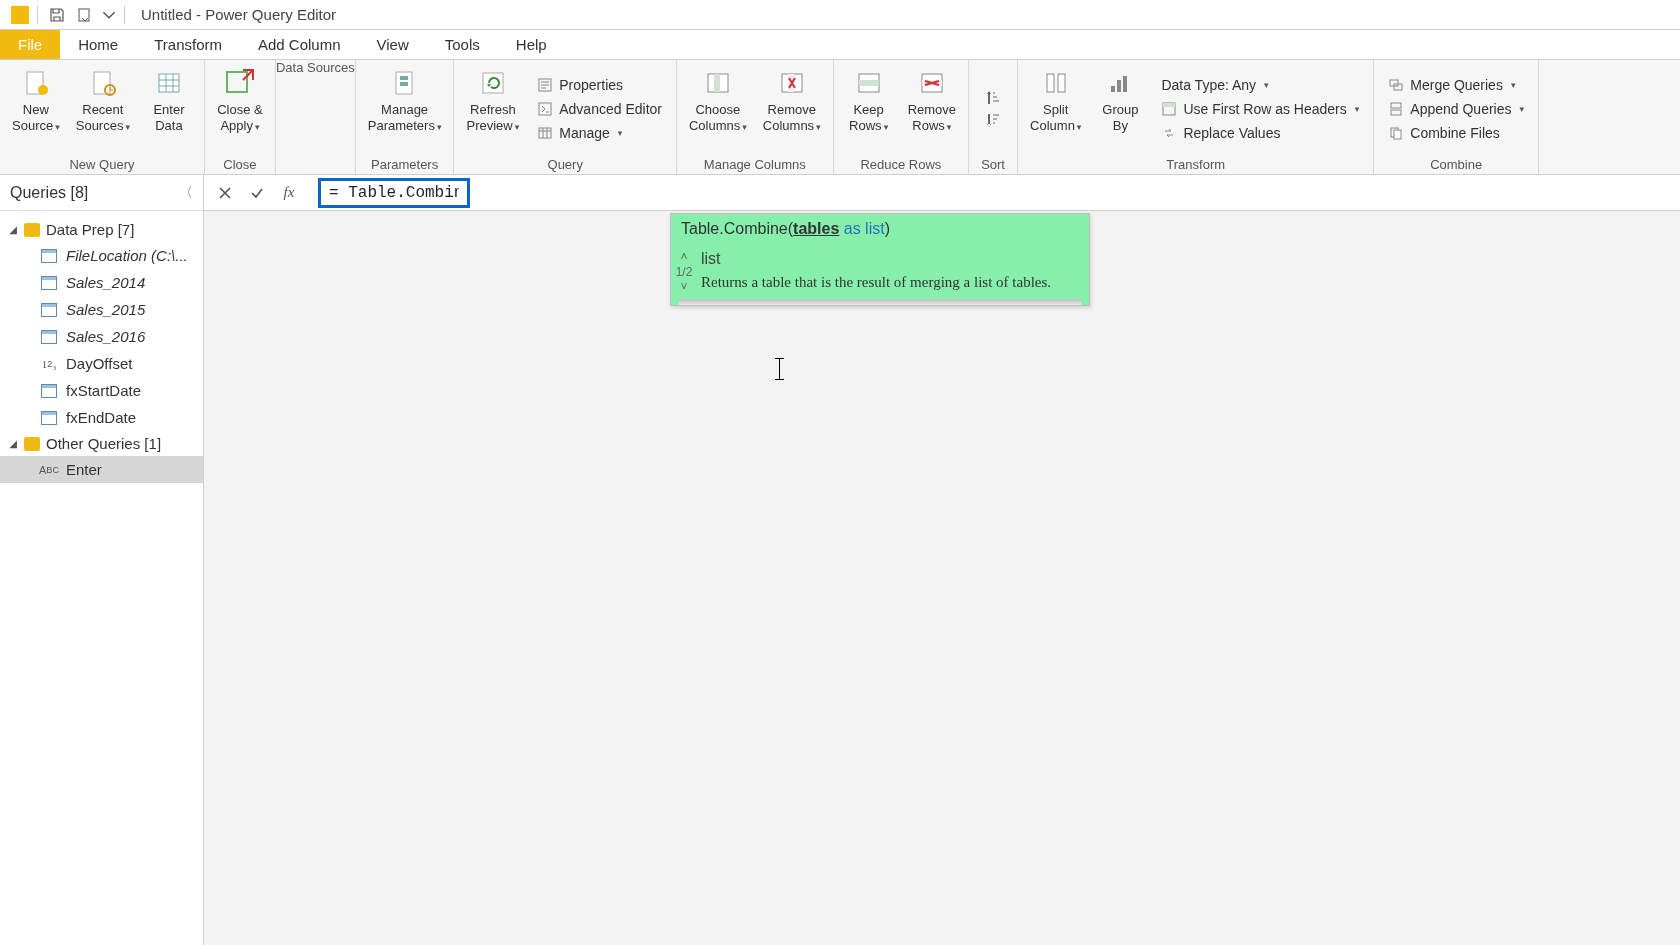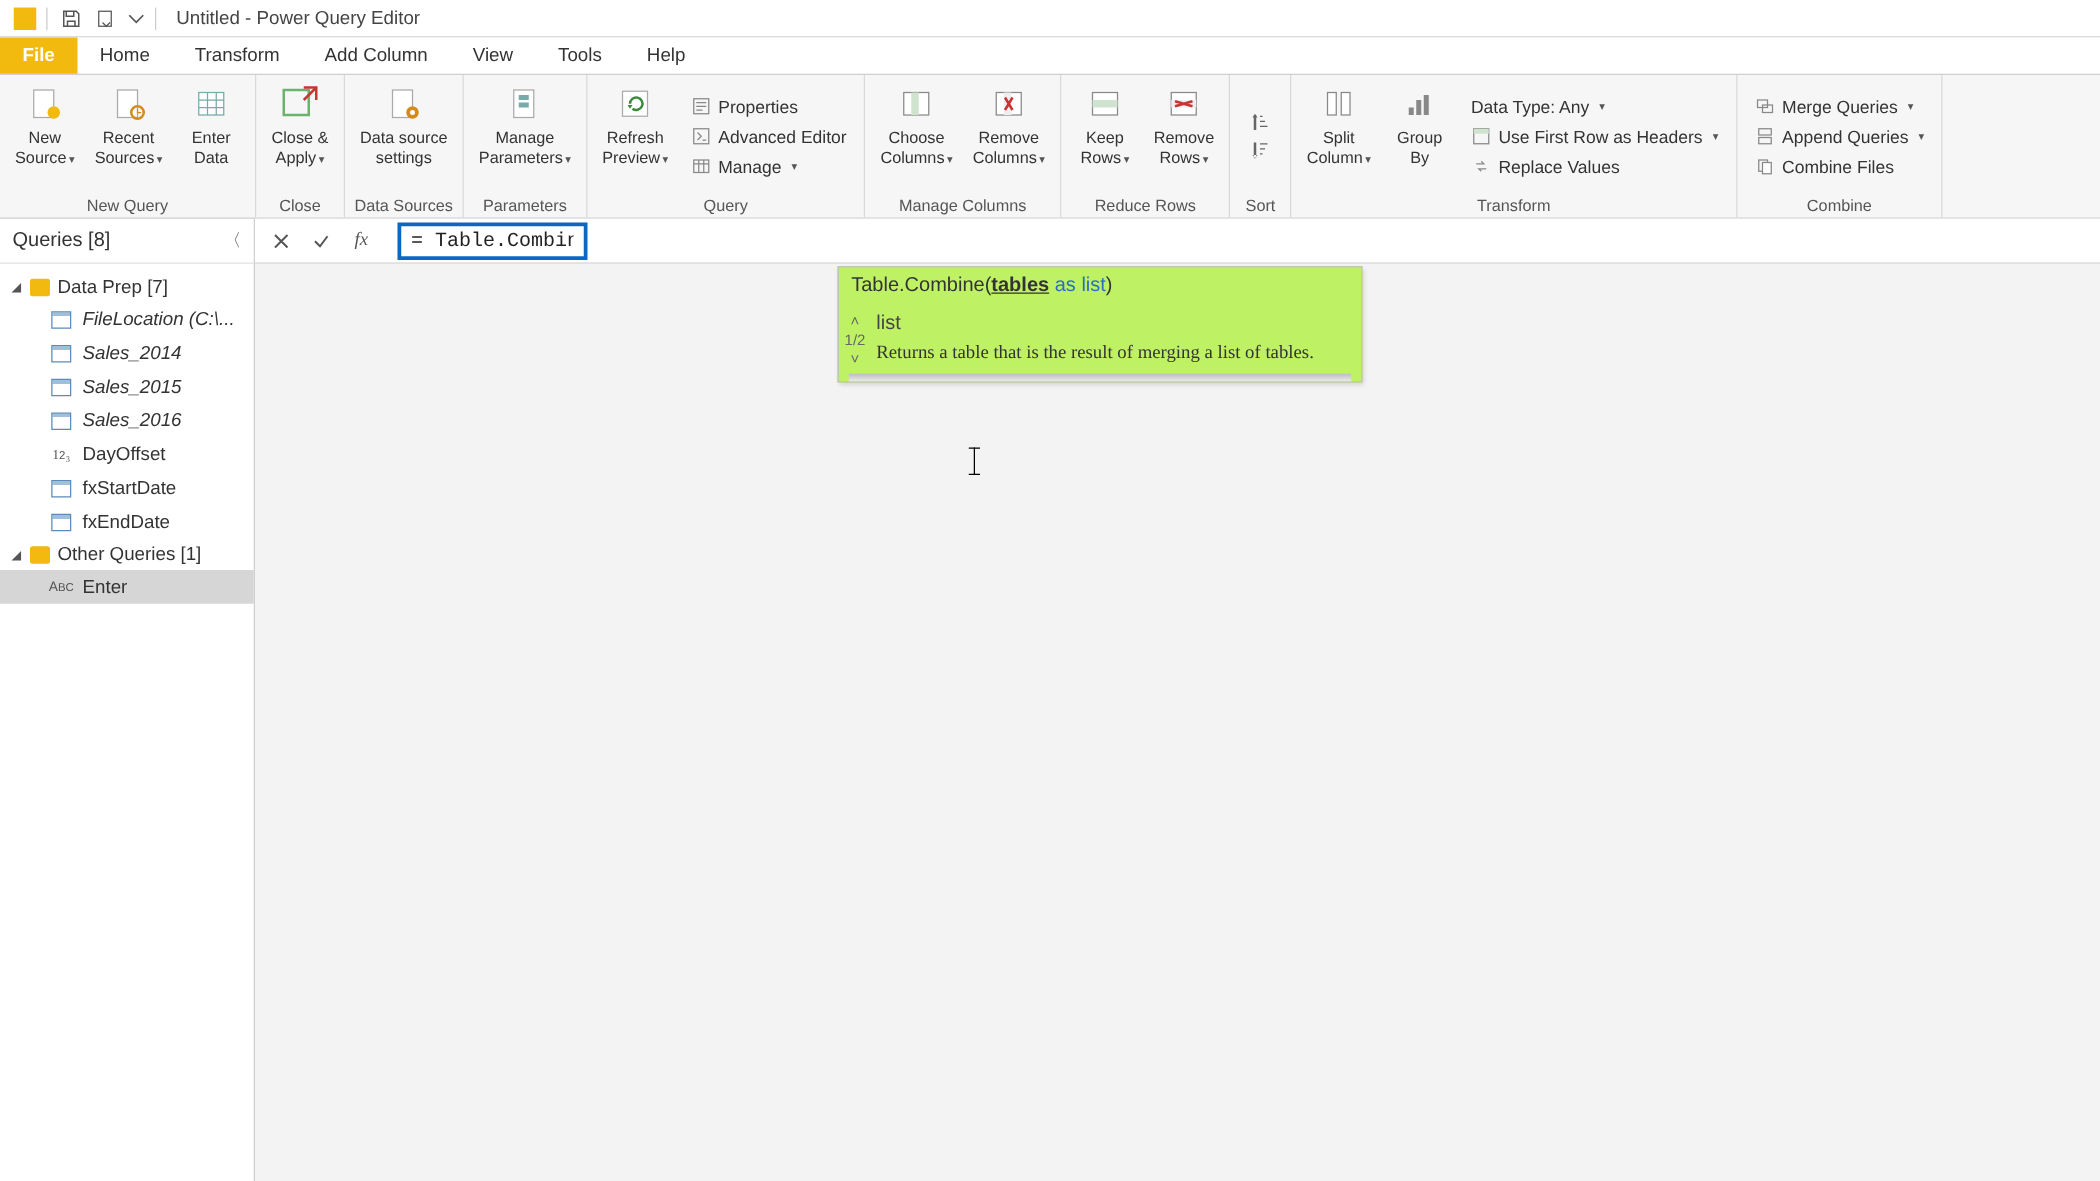--- a/index.html
+++ b/index.html
@@ -9,21 +9,21 @@
 .titlebar { height: 30px; display: flex; align-items: center; background: #fff; border-bottom: 1px solid #cfcfcf; padding: 0 11px; gap: 6px; }
 .titlebar .app-icon { width: 18px; height: 18px; background: #f2b90f; display: inline-block; position: relative; }
 .titlebar .qat-btn { width: 22px; height: 22px; display: flex; align-items: center; justify-content: center; color: #444; }
 .titlebar .qat-btn svg { width: 16px; height: 16px; }
 .titlebar .divider { width: 1px; height: 18px; background: #ccc; margin: 0 2px; }
 .titlebar .title-text { font-size: 15px; color: #444; margin-left: 8px; }
 
 
 .tabs { height: 30px; display: flex; align-items: stretch; background: #fff; border-bottom: 1px solid #cfcfcf; }
 .tab { padding: 0 18px; font-size: 15px; color: #333; display: flex; align-items: center; cursor: pointer; }
-.tab.file { background: #f2b90f; color: #fff; font-weight: 700; }
+.tab.file { background: #f2b90f; color: #fff; font-weight: 400; }
 
 
 .ribbon { height: 115px; display: flex; background: #f6f6f6; border-bottom: 1px solid #cfcfcf; }
 .ribbon-group { display: flex; flex-direction: column; border-right: 1px solid #d9d9d9; }
 .group-body { flex: 1; display: flex; align-items: stretch; padding: 2px 6px; gap: 4px; }
 .group-label { font-size: 13px; color: #555; text-align: center; padding-bottom: 2px; }
 .big-btn { display: flex; flex-direction: column; align-items: center; justify-content: flex-start; padding: 4px 6px 0 6px; min-width: 58px; cursor: pointer; text-align: center; }
 .big-btn .icon-slot { width: 34px; height: 34px; display: flex; align-items: center; justify-content: center; margin-bottom: 2px; }
 .big-btn .lbl { font-size: 13px; color: #333; line-height: 16px; white-space: pre-line; }
 .big-btn .caret { font-size: 9px; color: #555; margin-left: 2px; }
@@ -60,21 +60,21 @@
 .fb-btn svg { width: 16px; height: 16px; }
 .fx { font-style: italic; font-family: "Segoe UI"; font-size: 15px; color: #555; }
 .formula-input-wrap { display: inline-flex; align-items: center; border: 3px solid #0b67c2; padding: 2px 8px; height: 30px; margin-left: 8px; }
 .formula-input { font-family: Consolas, "Courier New", monospace; font-size: 16px; color: #222; border: none; outline: none; width: 130px; background: transparent; }
 .text-cursor { position: absolute; left: 575px; top: 183px; width: 1px; height: 22px; background: #000; }
 .text-cursor::before, .text-cursor::after { content: ""; position: absolute; left: -4px; width: 9px; height: 1px; background: #000; }
 .text-cursor::before { top: 0; }
 .text-cursor::after { bottom: 0; }
 
 
-.tooltip { position: absolute; left: 466px; top: 38px; width: 420px; background: #bef264; border: 1px solid #bfbfbf; box-shadow: 1px 2px 4px rgba(0,0,0,0.15); font-family: Consolas, "Courier New", monospace; }
+.tooltip { position: absolute; left: 466px; top: 38px; width: 420px; background: #86efac; border: 1px solid #bfbfbf; box-shadow: 1px 2px 4px rgba(0,0,0,0.15); font-family: Consolas, "Courier New", monospace; }
 .tooltip .sig { padding: 6px 10px; font-size: 16px; color: #333; }
 .tooltip .sig .kw { color: #2a6fbf; }
 .tooltip .sig .param { text-decoration: underline; font-weight: bold; }
 .tooltip .body-row { display: flex; }
 .tooltip .nav { width: 26px; display: flex; flex-direction: column; align-items: center; justify-content: center; color: #666; font-size: 12px; gap: 1px; padding: 4px 0; }
 .tooltip .nav .frac { font-size: 12px; }
 .tooltip .content-col { flex: 1; padding: 6px 10px 8px 4px; }
 .tooltip .type-line { font-size: 16px; color: #444; margin-bottom: 6px; }
 .tooltip .desc { font-size: 15px; color: #333; font-family: "Segoe UI"; }
 .tooltip .shadow-bar { height: 6px; background: linear-gradient(#bdbdbd, #eaeaea); margin: 0 8px; }
@@ -168,33 +168,20 @@
             </svg>
         </span>
         <span class="lbl"><span>Close &amp;
 Apply</span><span class="caret">▾</span></span>
       </div>
     </div>
     <div class="group-label">Close</div>
   </div>
 
   <div class="ribbon-group">
-    <div class="group-body">
-      <div class="big-btn">
-        <span class="icon-slot">
-            <svg width="30" height="30" viewBox="0 0 30 30">
-              <rect x="6" y="4" width="16" height="22" fill="#fff" stroke="#aaa"></rect>
-              <circle cx="22" cy="22" r="5" fill="#d38b1a"></circle>
-              <circle cx="22" cy="22" r="2" fill="#fff"></circle>
-            </svg>
-          </span>
-        <span class="lbl">Data source
-settings</span>
-      </div>
-    </div>
     <div class="group-label">Data Sources</div>
   </div>
 
   <div class="ribbon-group">
     <div class="group-body">
       <div class="big-btn">
         <span class="icon-slot">
             <svg width="30" height="30" viewBox="0 0 30 30">
               <rect x="6" y="4" width="16" height="22" fill="#fff" stroke="#aaa"></rect>
               <rect x="10" y="8" width="8" height="4" fill="#7aa"></rect>

